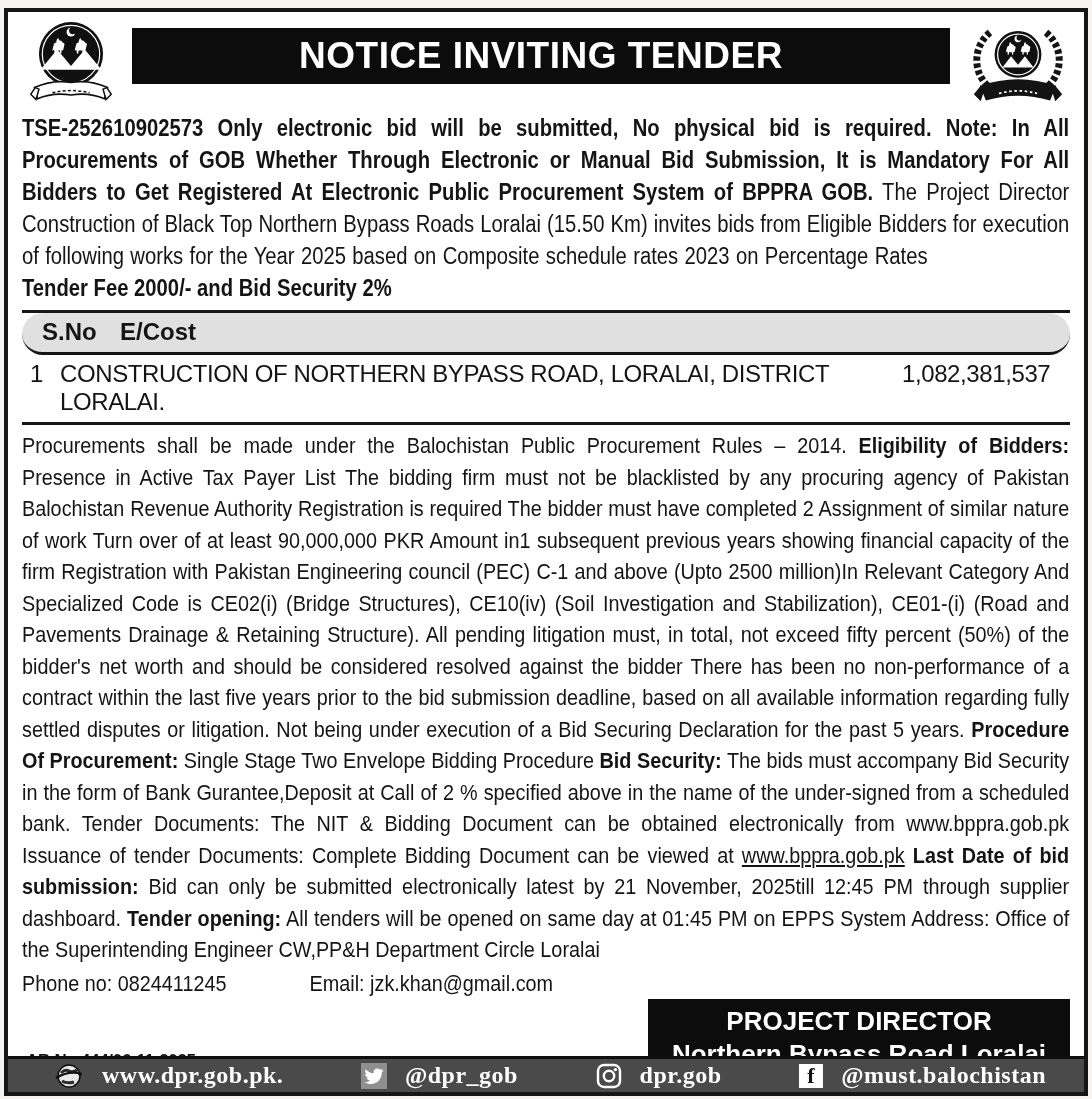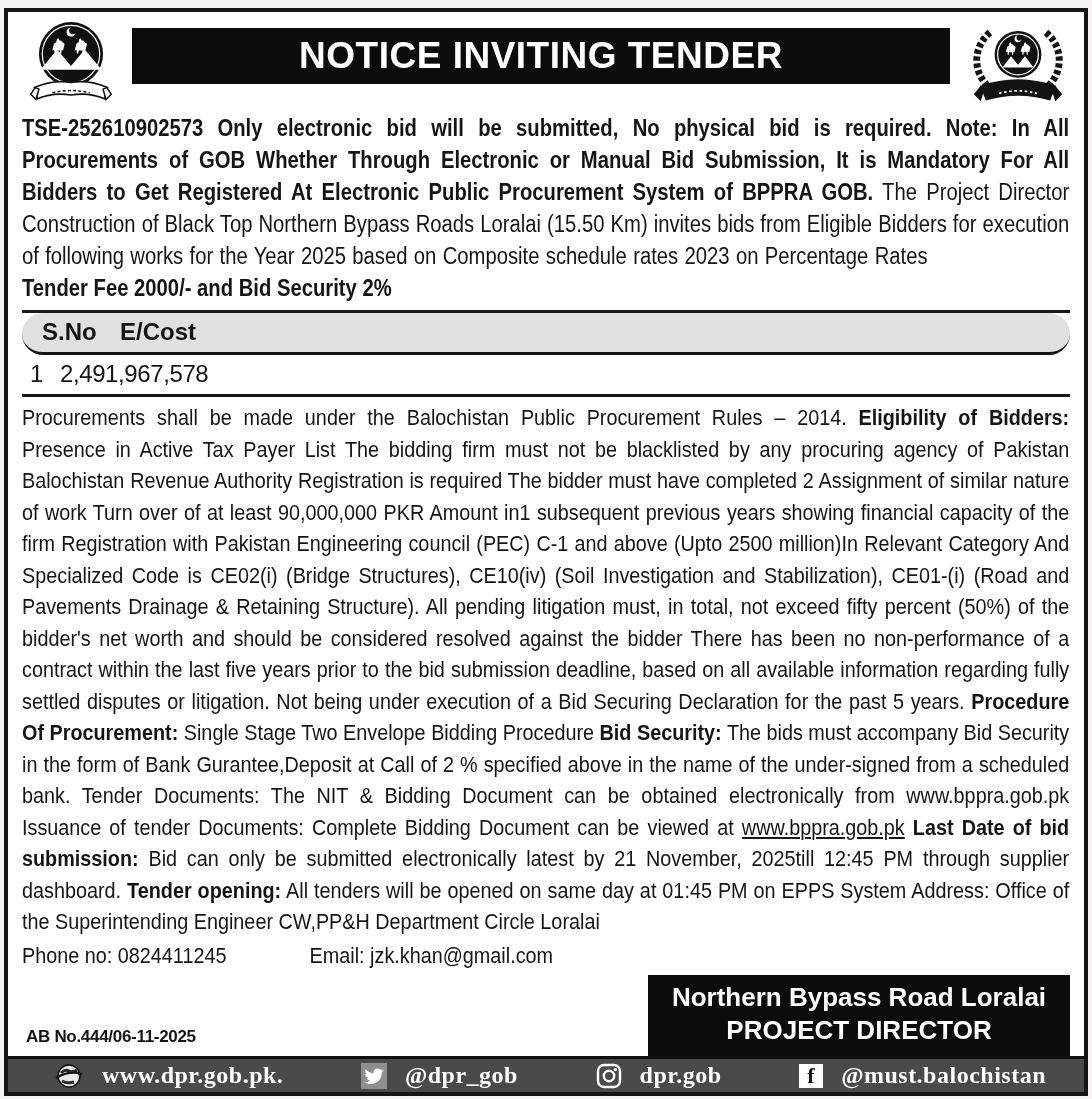--- a/index.html
+++ b/index.html
@@ -82,33 +82,34 @@
 
     <p class="intro condensed"><span class="b">TSE-252610902573 Only electronic bid will be submitted, No physical bid is required. Note: In All Procurements of GOB Whether Through Electronic or Manual Bid Submission, It is Mandatory For All Bidders to Get Registered At Electronic Public Procurement System of BPPRA GOB.</span><span> The Project Director Construction of Black Top Northern Bypass Roads Loralai (15.50 Km) invites bids from Eligible Bidders for execution of following works for the Year 2025 based on Composite schedule rates 2023 on Percentage Rates</span><span class="gap" style="width: 7em;"></span><span class="b">Tender Fee 2000/- and Bid Security 2%</span></p>
 
     <div class="work-table">
       <div class="thead">
         <span class="c-sno">S.No</span>
         <span class="c-cost">E/Cost</span>
       </div>
       <div class="trow">
         <span class="c-sno">1</span>
-        <span class="c-cost">2,491,967,578</span>
+        <span class="c-name">CONSTRUCTION OF NORTHERN BYPASS ROAD, LORALAI, DISTRICT LORALAI.</span>
+        <span class="c-cost">1,082,381,537</span>
       </div>
     </div>
 
     <p class="bodytext condensed"><span>Procurements shall be made under the Balochistan Public Procurement Rules – 2014. </span><span class="b">Eligibility of Bidders:</span><span> Presence in Active Tax Payer List The bidding firm must not be blacklisted by any procuring agency of Pakistan Balochistan Revenue Authority Registration is required The bidder must have completed 2 Assignment of similar nature of work Turn over of at least 90,000,000 PKR Amount in1 subsequent previous years showing financial capacity of the firm Registration with Pakistan Engineering council (PEC) C-1 and above (Upto 2500 million)In Relevant Category And Specialized Code is CE02(i) (Bridge Structures), CE10(iv) (Soil Investigation and Stabilization), CE01-(i) (Road and Pavements Drainage &amp; Retaining Structure). All pending litigation must, in total, not exceed fifty percent (50%) of the bidder's net worth and should be considered resolved against the bidder There has been no non-performance of a contract within the last five years prior to the bid submission deadline, based on all available information regarding fully settled disputes or litigation. Not being under execution of a Bid Securing Declaration for the past 5 years. </span><span class="b">Procedure Of Procurement:</span><span> Single Stage Two Envelope Bidding Procedure </span><span class="b">Bid Security:</span><span> The bids must accompany Bid Security in the form of Bank Gurantee,Deposit at Call of 2 % specified above in the name of the under-signed from a scheduled bank. Tender Documents: The NIT &amp; Bidding Document can be obtained electronically from www.bppra.gob.pk Issuance of tender Documents: Complete Bidding Document can be viewed at </span><span class="u">www.bppra.gob.pk</span><span> </span><span class="b">Last Date of bid submission:</span><span> Bid can only be submitted electronically latest by 21 November, 2025till 12:45 PM through supplier dashboard. </span><span class="b">Tender opening:</span><span> All tenders will be opened on same day at 01:45 PM on EPPS System Address: Office of the Superintending Engineer CW,PP&amp;H Department Circle Loralai</span></p>
 
     <p class="contact condensed"><span>Phone no: 0824411245</span><span class="gap" style="width: 4.2em;"></span><span>Email: jzk.khan@gmail.com</span></p>
 
     <div class="sign-row">
       <div class="ab-no">AB No.444/06-11-2025</div>
       <div class="director-box">
+        <div>PROJECT DIRECTOR</div>
         <div>Northern Bypass Road Loralai</div>
-        <div>PROJECT DIRECTOR</div>
       </div>
     </div>
   </div>
 
   <div class="social-bar">
     <span class="s-item">
       <svg width="30" height="30" viewBox="0 0 30 30">
         <circle cx="15" cy="15" r="11" fill="#e9e9e9" stroke="#101010" stroke-width="1.5"></circle>
         <path d="M7,12 q4,-4 8,-2 q4,2 8,-1 M8,20 q5,3 12,1" stroke="#2b2b2b" stroke-width="3" fill="none"></path>
         <path d="M2,17 q13,-8 26,-4" stroke="#101010" stroke-width="2.2" fill="none"></path>

